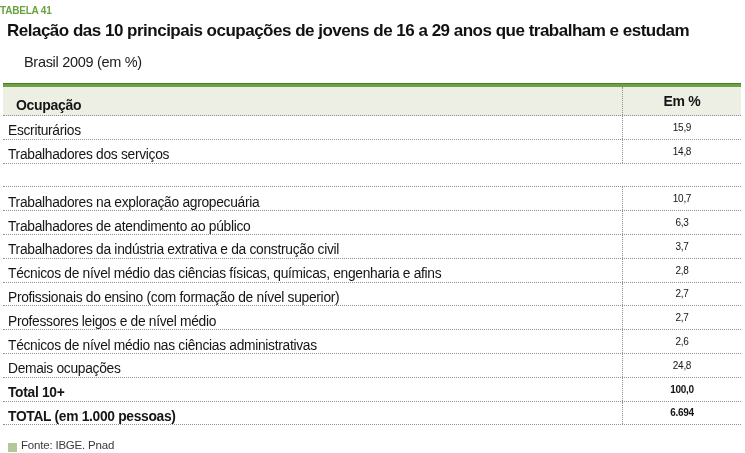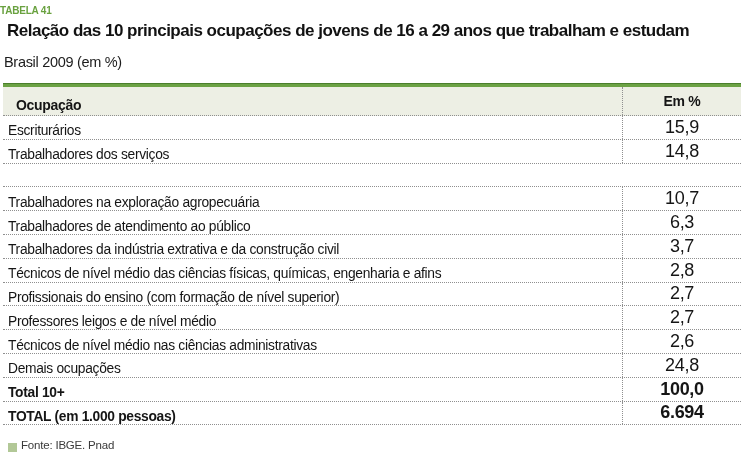--- a/index.html
+++ b/index.html
@@ -29,21 +29,21 @@
     margin: 2px 0 12px 0;
     padding: 0 0 0 7px;
     font-size: 17px;
     line-height: 22px;
     font-weight: bold;
     letter-spacing: -0.5px;
     color: #121212;
   }
   .subtitle {
     margin: 1px 0 0 0;
-    padding: 0 0 0 4px;
+    padding: 0 0 0 24px;
     font-size: 14.5px;
     line-height: 17px;
     font-weight: normal;
     letter-spacing: -0.3px;
     color: #1c1c1c;
   }
   .table-wrap {
     margin: 12px 4px 0 3px; 
   }
   .green-bar {
@@ -85,21 +85,21 @@
     margin-top: 7px;
   }
   .col-value {
     flex: 0 0 118px;
     width: 118px;
     border-left: 1px dotted #8f8f8f;
     align-self: stretch;
     display: flex;
     align-items: center;
     justify-content: center;
-    font-size: 18px;
+    font-size: 10px;
     letter-spacing: -0.3px;
   }
   .trow.total .col-label,
   .trow.total .col-value {
     font-weight: bold;
   }
   .footnote {
     margin: 13px 0 0 8px;
     font-size: 11.5px;
     line-height: 14px;

